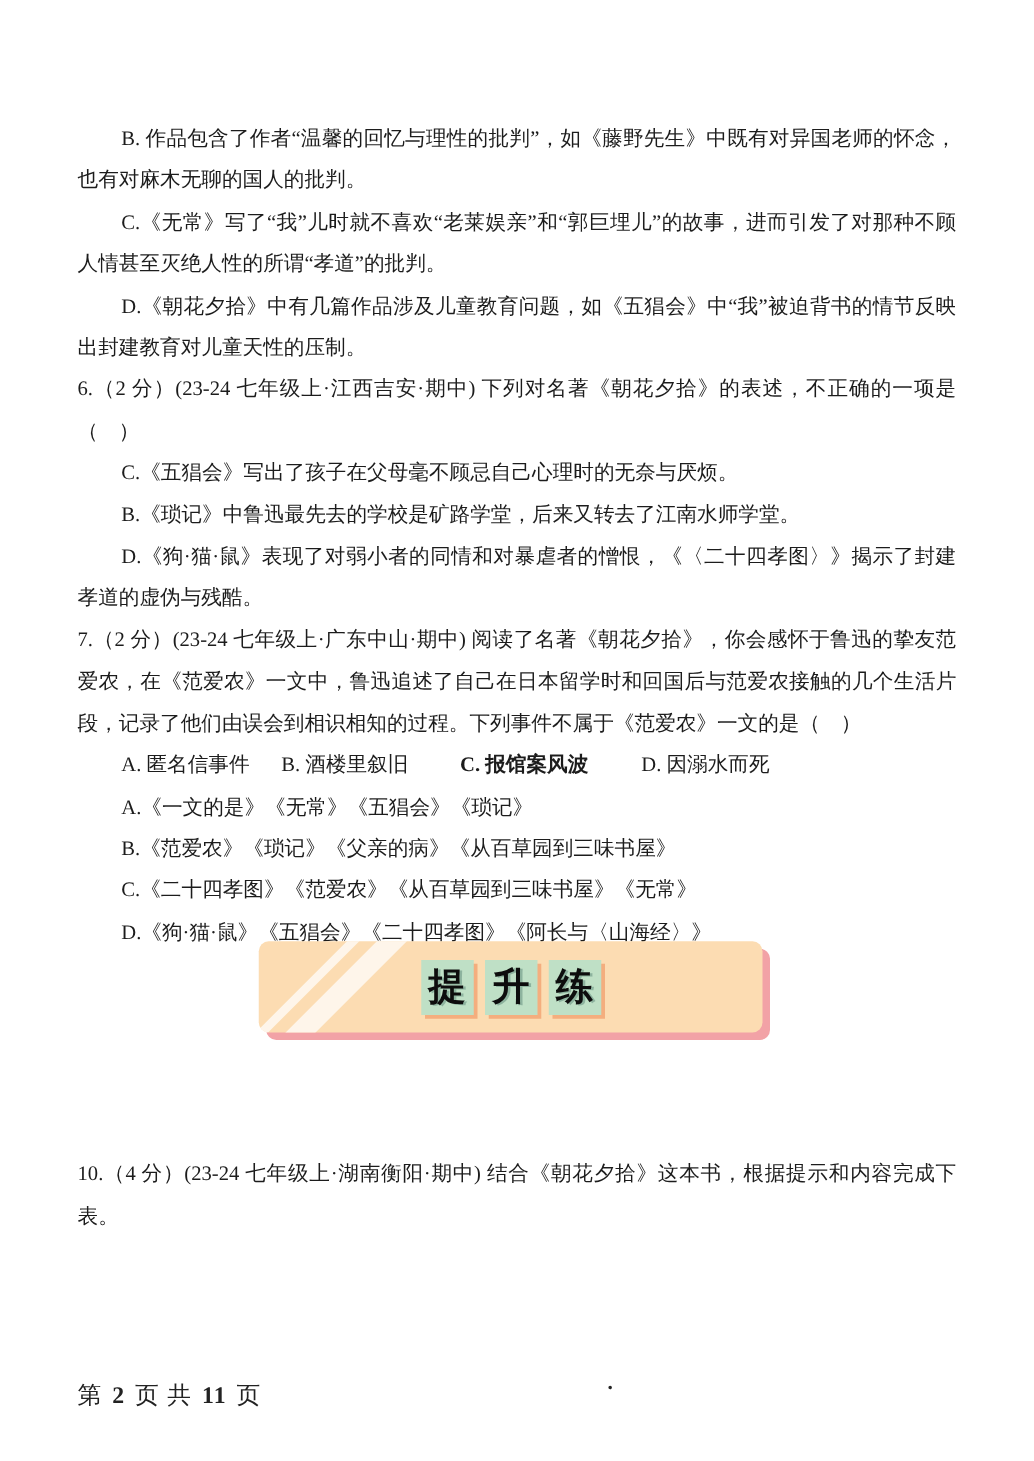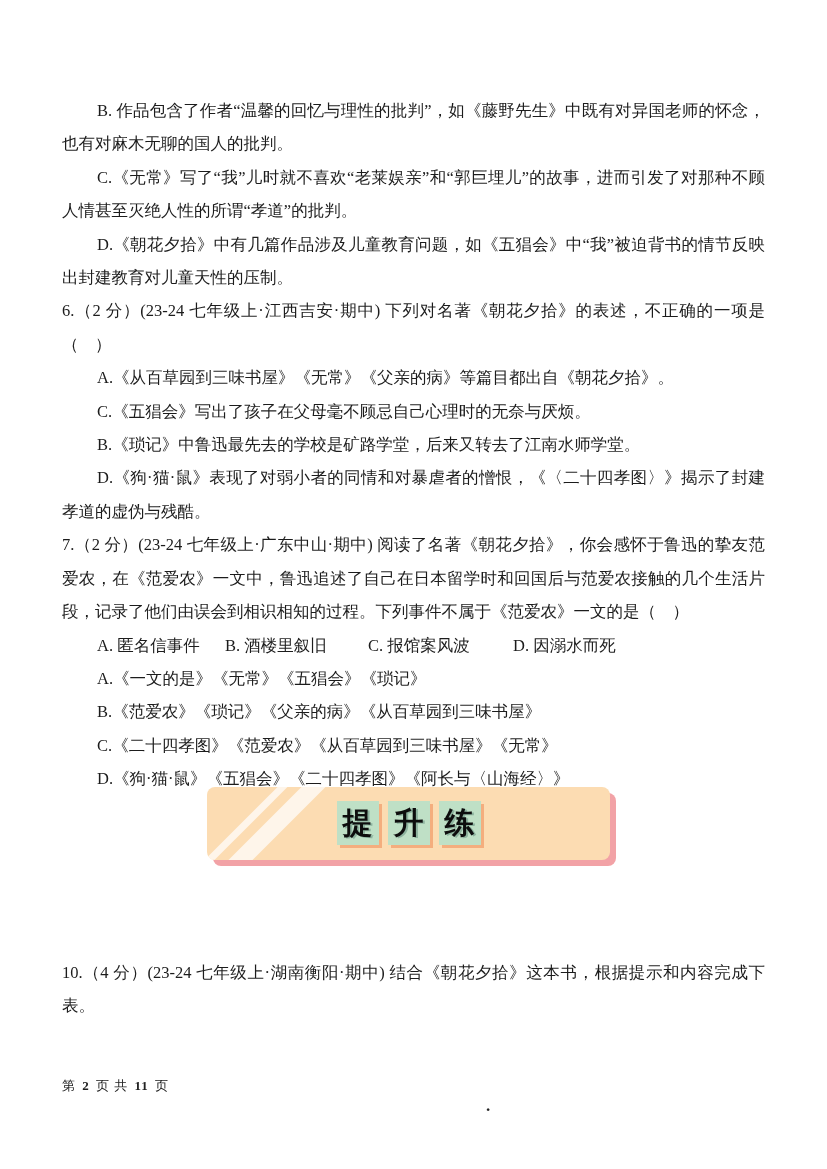--- a/index.html
+++ b/index.html
@@ -21,21 +21,21 @@
     font-size:16.5px;
     line-height:33.4px;
     text-align:justify;
     margin:0;
   }
   .ind{ text-indent:35px; }
   .optrow{ padding-left:35px; text-indent:0; }
   .optrow .opt{ display:inline-block; }
   .opt-a{ width:128px; }
   .opt-b{ width:143px; }
-  .opt-c{ width:145px; }
+  .opt-c{ width:145px;font-weight:bold; }
 
   
   .banner{
     position:relative;
     width:403px;height:73px;
     margin:-9px 0 0 145px;
     background:#fcdcb2;
     border-radius:8px;
     box-shadow:6px 6px 0 #f2a2a6;
     display:flex;align-items:center;justify-content:center;
@@ -60,22 +60,22 @@
     font-size:30px;
     color:#0d0d0d;
     text-shadow:2px 1px 0 rgba(60,105,95,0.38);
   }
 
   .q9{ margin-top:12px; }
   .q10{ margin-top:96px; }
 
   .footer{
     position:absolute;
-    left:62px;top:1077px;
-    font-size:13px;
+    left:62px;top:1103px;
+    font-size:19px;
     letter-spacing:1px;
     color:#222;
   }
   .footer b{ font-weight:700; padding:0 2px; }
   .stray-dot{
     position:absolute;
     left:486px;top:1096px;
     font-size:17px;
     font-weight:700;
     color:#222;
@@ -85,21 +85,20 @@
 <body>
 
 <div class="page">
   <div class="content">
 
     <p class="para ind">B. 作品包含了作者“温馨的回忆与理性的批判”，如《藤野先生》中既有对异国老师的怀念，也有对麻木无聊的国人的批判。</p>
     <p class="para ind">C.《无常》写了“我”儿时就不喜欢“老莱娱亲”和“郭巨埋儿”的故事，进而引发了对那种不顾人情甚至灭绝人性的所谓“孝道”的批判。</p>
     <p class="para ind">D.《朝花夕拾》中有几篇作品涉及儿童教育问题，如《五猖会》中“我”被迫背书的情节反映出封建教育对儿童天性的压制。</p>
 
     <p class="para">6.（2 分）(23-24 七年级上·江西吉安·期中) 下列对名著《朝花夕拾》的表述，不正确的一项是（　）</p>
-    <p class="para ind">A.《从百草园到三味书屋》《无常》《父亲的病》等篇目都出自《朝花夕拾》。</p>
     <p class="para ind">C.《五猖会》写出了孩子在父母毫不顾忌自己心理时的无奈与厌烦。</p>
     <p class="para ind">B.《琐记》中鲁迅最先去的学校是矿路学堂，后来又转去了江南水师学堂。</p>
     <p class="para ind">D.《狗·猫·鼠》表现了对弱小者的同情和对暴虐者的憎恨，《〈二十四孝图〉》揭示了封建孝道的虚伪与残酷。</p>
 
     <p class="para">7.（2 分）(23-24 七年级上·广东中山·期中) 阅读了名著《朝花夕拾》，你会感怀于鲁迅的挚友范爱农，在《范爱农》一文中，鲁迅追述了自己在日本留学时和回国后与范爱农接触的几个生活片段，记录了他们由误会到相识相知的过程。下列事件不属于《范爱农》一文的是（　）</p>
     <p class="para optrow">
       <span class="opt opt-a">A. 匿名信事件</span><span class="opt opt-b">B. 酒楼里叙旧</span><span class="opt opt-c">C. 报馆案风波</span><span class="opt">D. 因溺水而死</span>
     </p>
 
     <p class="para ind">A.《一文的是》《无常》《五猖会》《琐记》</p>

